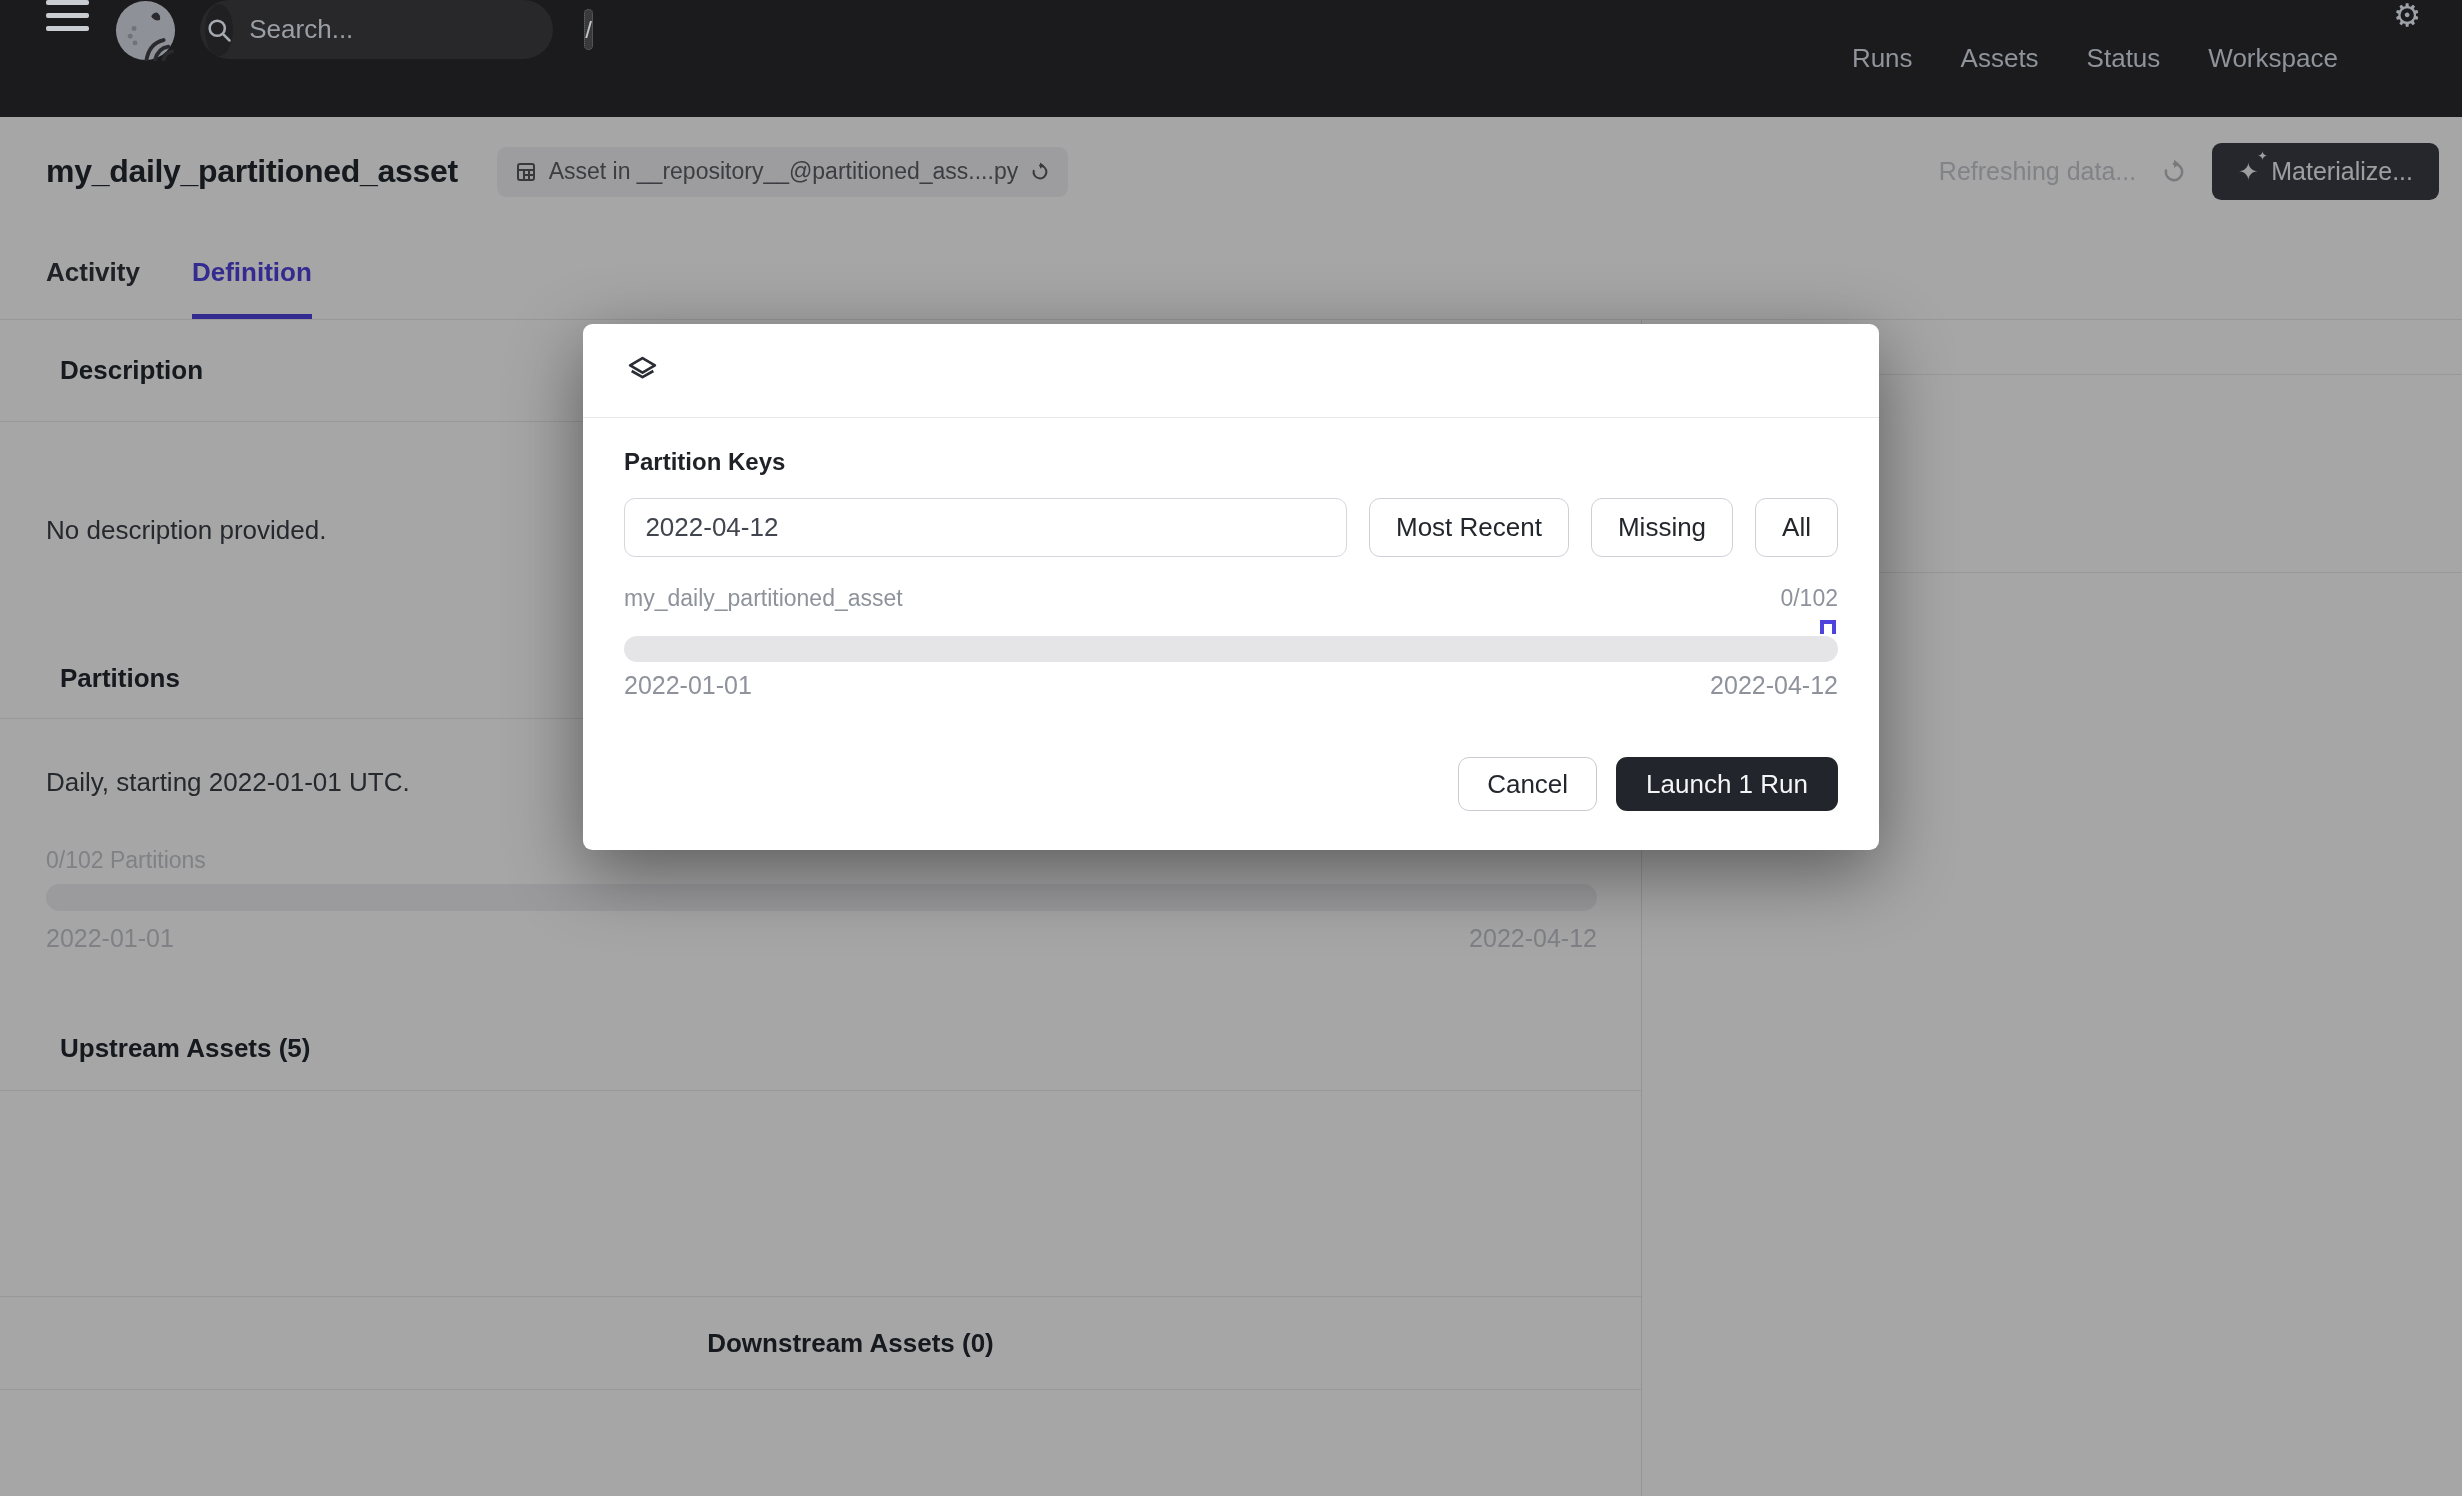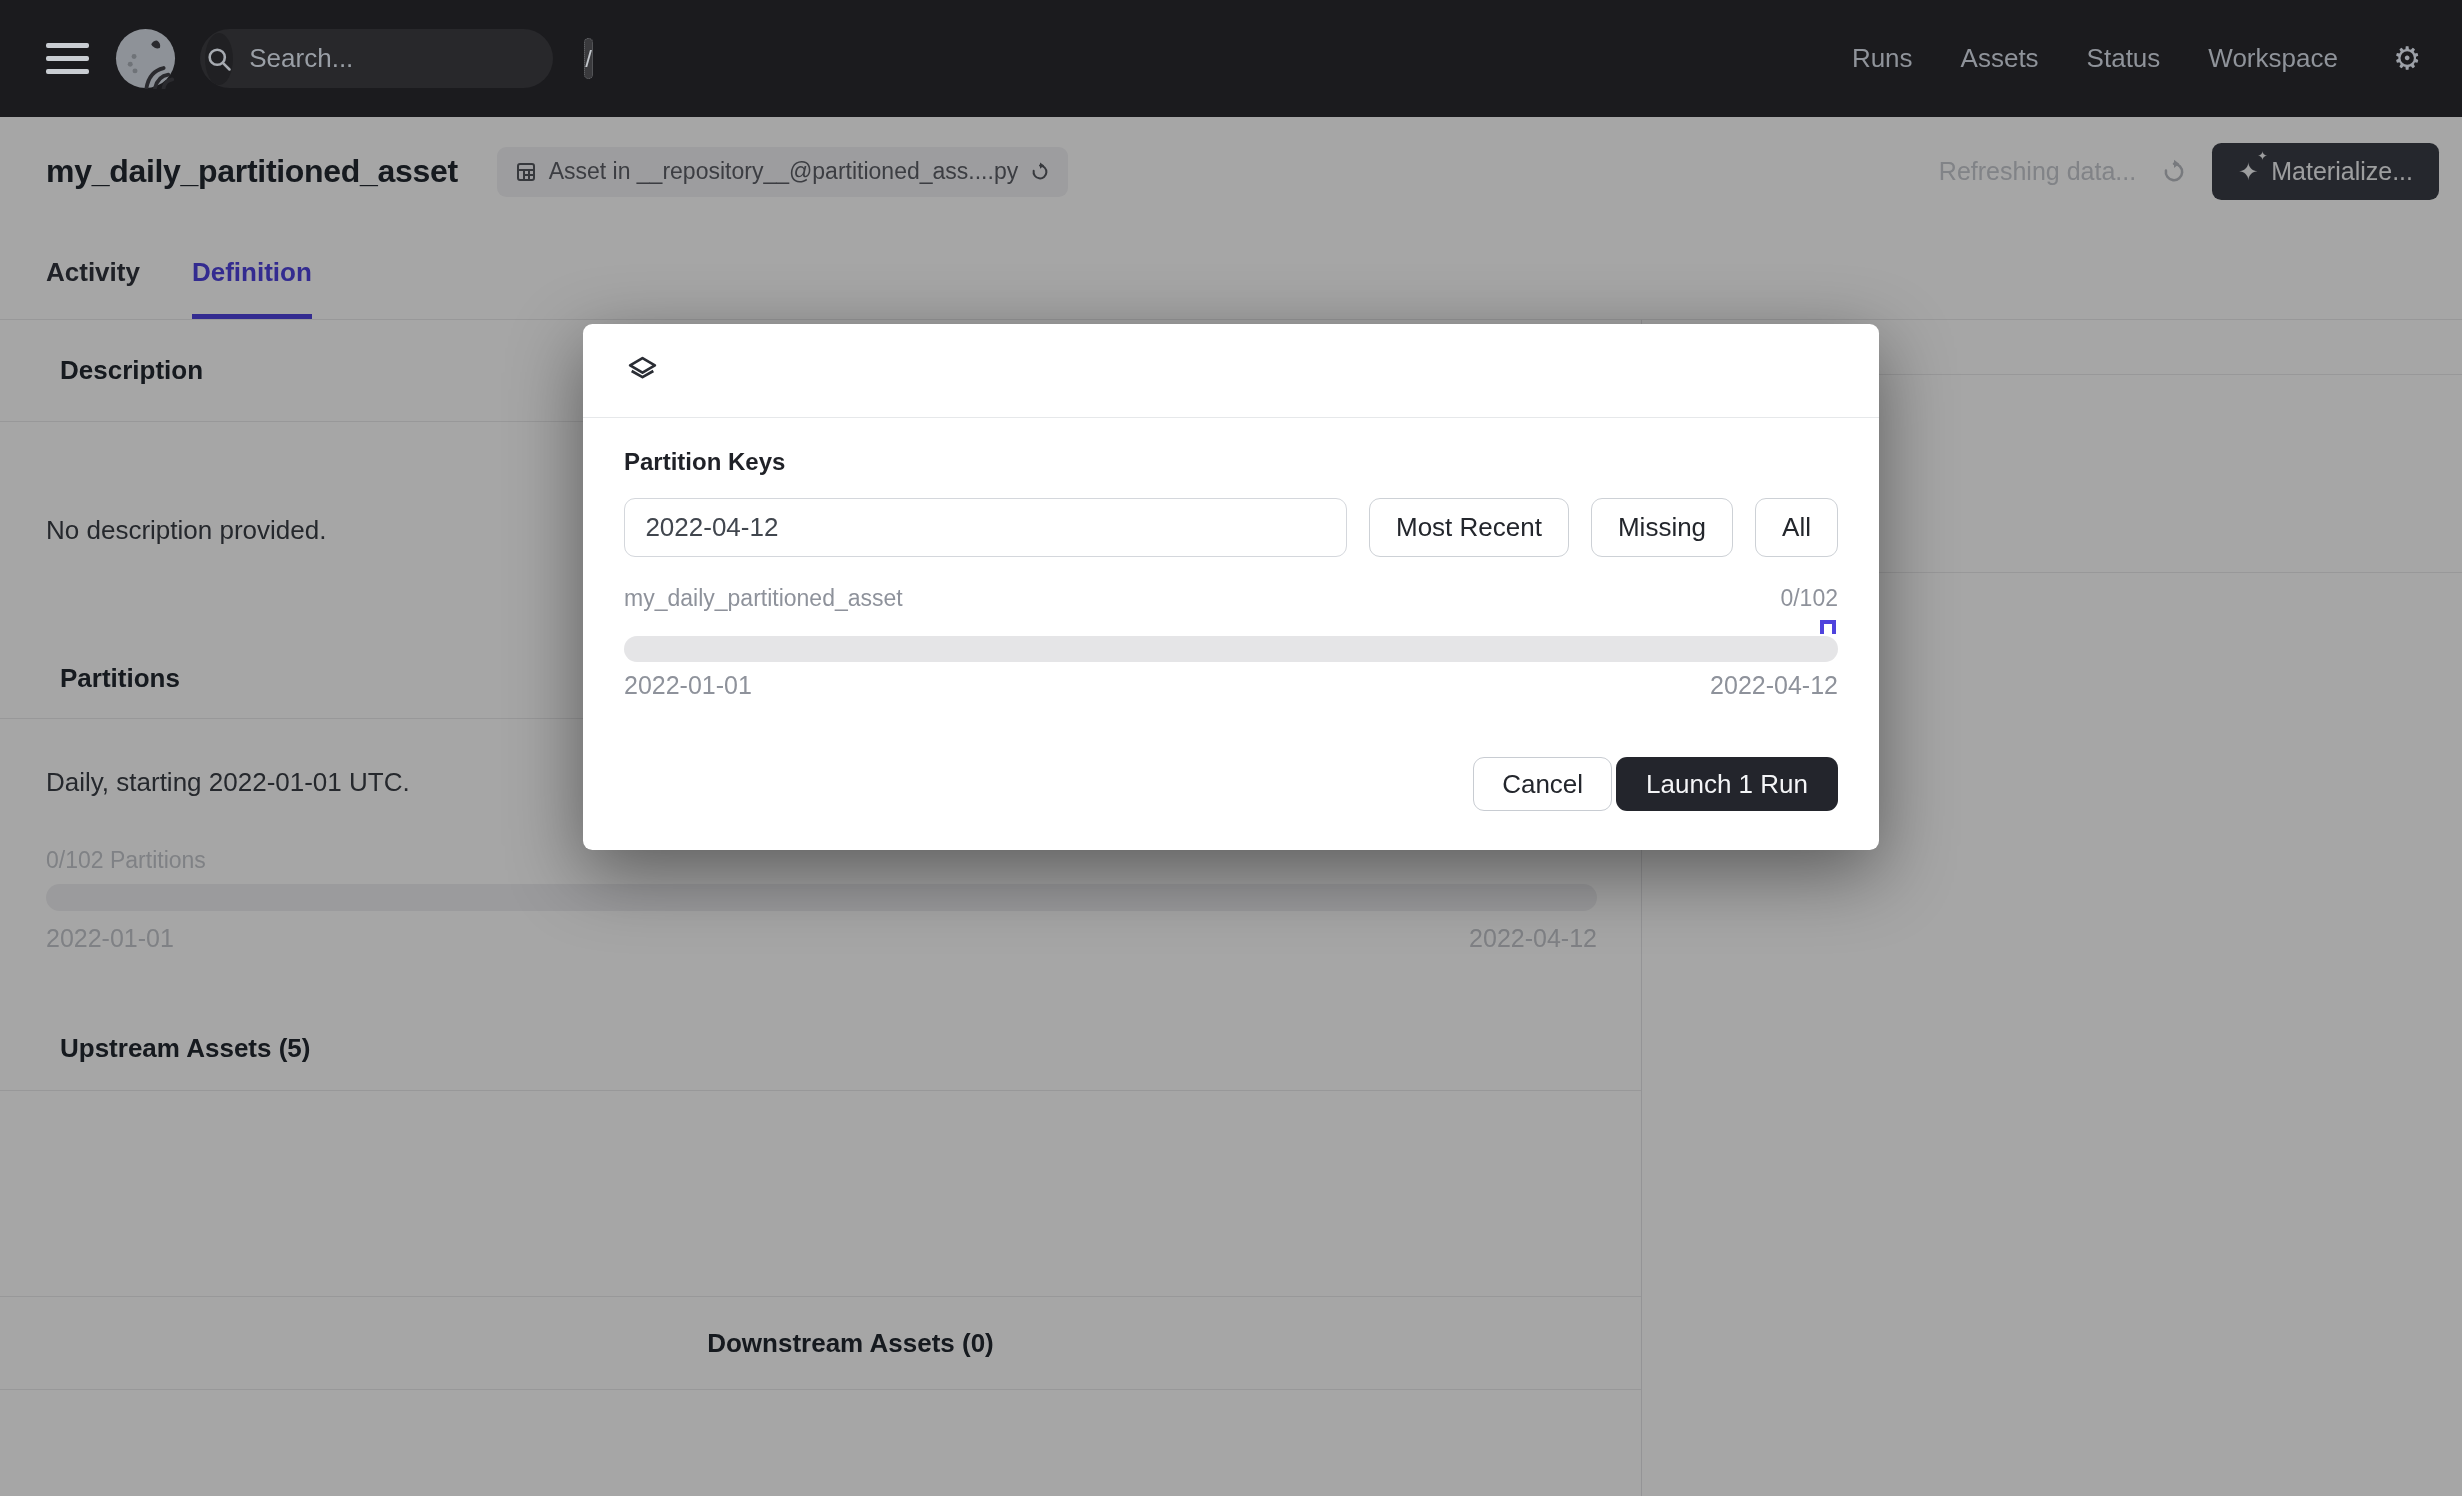--- a/index.html
+++ b/index.html
@@ -8,21 +8,21 @@
     --dark-button:#23252C;
     --materialize-button:#3A3D46;
   }
   *{margin:0;padding:0;box-sizing:border-box;}
   html,body{width:2462px;height:1497px;overflow:hidden;background:#fff;}
   body{font-family:"Liberation Sans","DejaVu Sans",sans-serif;position:relative;}
   .app{position:absolute;inset:0;width:2462px;height:1497px;}
 
   
   .topbar{position:absolute;top:0;left:0;width:2462px;height:117px;background:var(--topbar-bg);
-    display:flex;align-items:center;z-index:30;}
+    display:flex;z-index:30;}
   .hamburger{width:43px;height:31px;margin-left:46px;display:flex;flex-direction:column;justify-content:space-between;cursor:pointer;}
   .hamburger span{display:block;height:4.6px;border-radius:1.9px;background:#C9CDD2;}
   .logo{margin-left:26px;width:61px;height:61px;flex:0 0 auto;}
   .search{margin-left:24px;width:353px;height:59px;border-radius:30px;background:#28282B;
     display:flex;align-items:center;position:relative;}
   .search .mag{width:52px;height:52px;margin-left:4.6px;border-radius:50%;background:#202023;
     display:flex;align-items:center;justify-content:center;color:#A7ABB1;}
   .search input{flex:1;background:transparent;border:none;outline:none;color:#C6CACF;
     font-size:26px;padding-left:16.7px;font-family:inherit;}
   .search input::placeholder{color:#9A9FA6;}
@@ -86,21 +86,21 @@
   .pk-input{flex:1;height:59px;border:1.9px solid #D4D7DC;border-radius:11px;font-size:26px;color:#41464E;
     padding:0 20.4px;font-family:inherit;outline:none;min-width:0;}
   .chip{height:59px;border:1.9px solid #CDD1D6;background:#fff;border-radius:11px;font-size:26px;color:#23262C;
     font-family:inherit;font-weight:400;padding:0 26px;cursor:pointer;white-space:nowrap;}
   .prog-labels{margin-top:28px;display:flex;justify-content:space-between;font-size:23px;color:#8E929B;}
   .marker-row{height:24px;position:relative;}
   .marker{position:absolute;right:1.9px;bottom:1.9px;width:15.7px;height:14px;
     border-top:4.6px solid var(--accent);border-left:4.6px solid var(--accent);border-right:4.6px solid var(--accent);}
   .modal-bar{height:26px;border-radius:13px;background:#E5E5E7;cursor:pointer;}
   .modal-dates{margin-top:9.3px;display:flex;justify-content:space-between;font-size:25px;color:#8E929B;}
-  .modal-footer{position:absolute;bottom:0;left:0;right:0;padding:0 41px 39px;display:flex;justify-content:flex-end;gap:4px;}
+  .modal-footer{position:absolute;bottom:0;left:0;right:0;padding:0 41px 39px;display:flex;justify-content:flex-end;gap:19px;}
   .btn-cancel{height:54px;padding:0 28px;background:#fff;border:1.9px solid #C8CCD2;border-radius:11px;
     font-size:26px;color:#23262C;font-family:inherit;cursor:pointer;}
   .btn-launch{height:54px;padding:0 30px;background:var(--dark-button);border:none;border-radius:11px;
     font-size:26px;color:#F4F5F7;font-family:inherit;cursor:pointer;}
 </style>
 </head>
 <body>
 
 <div class="app">
 

